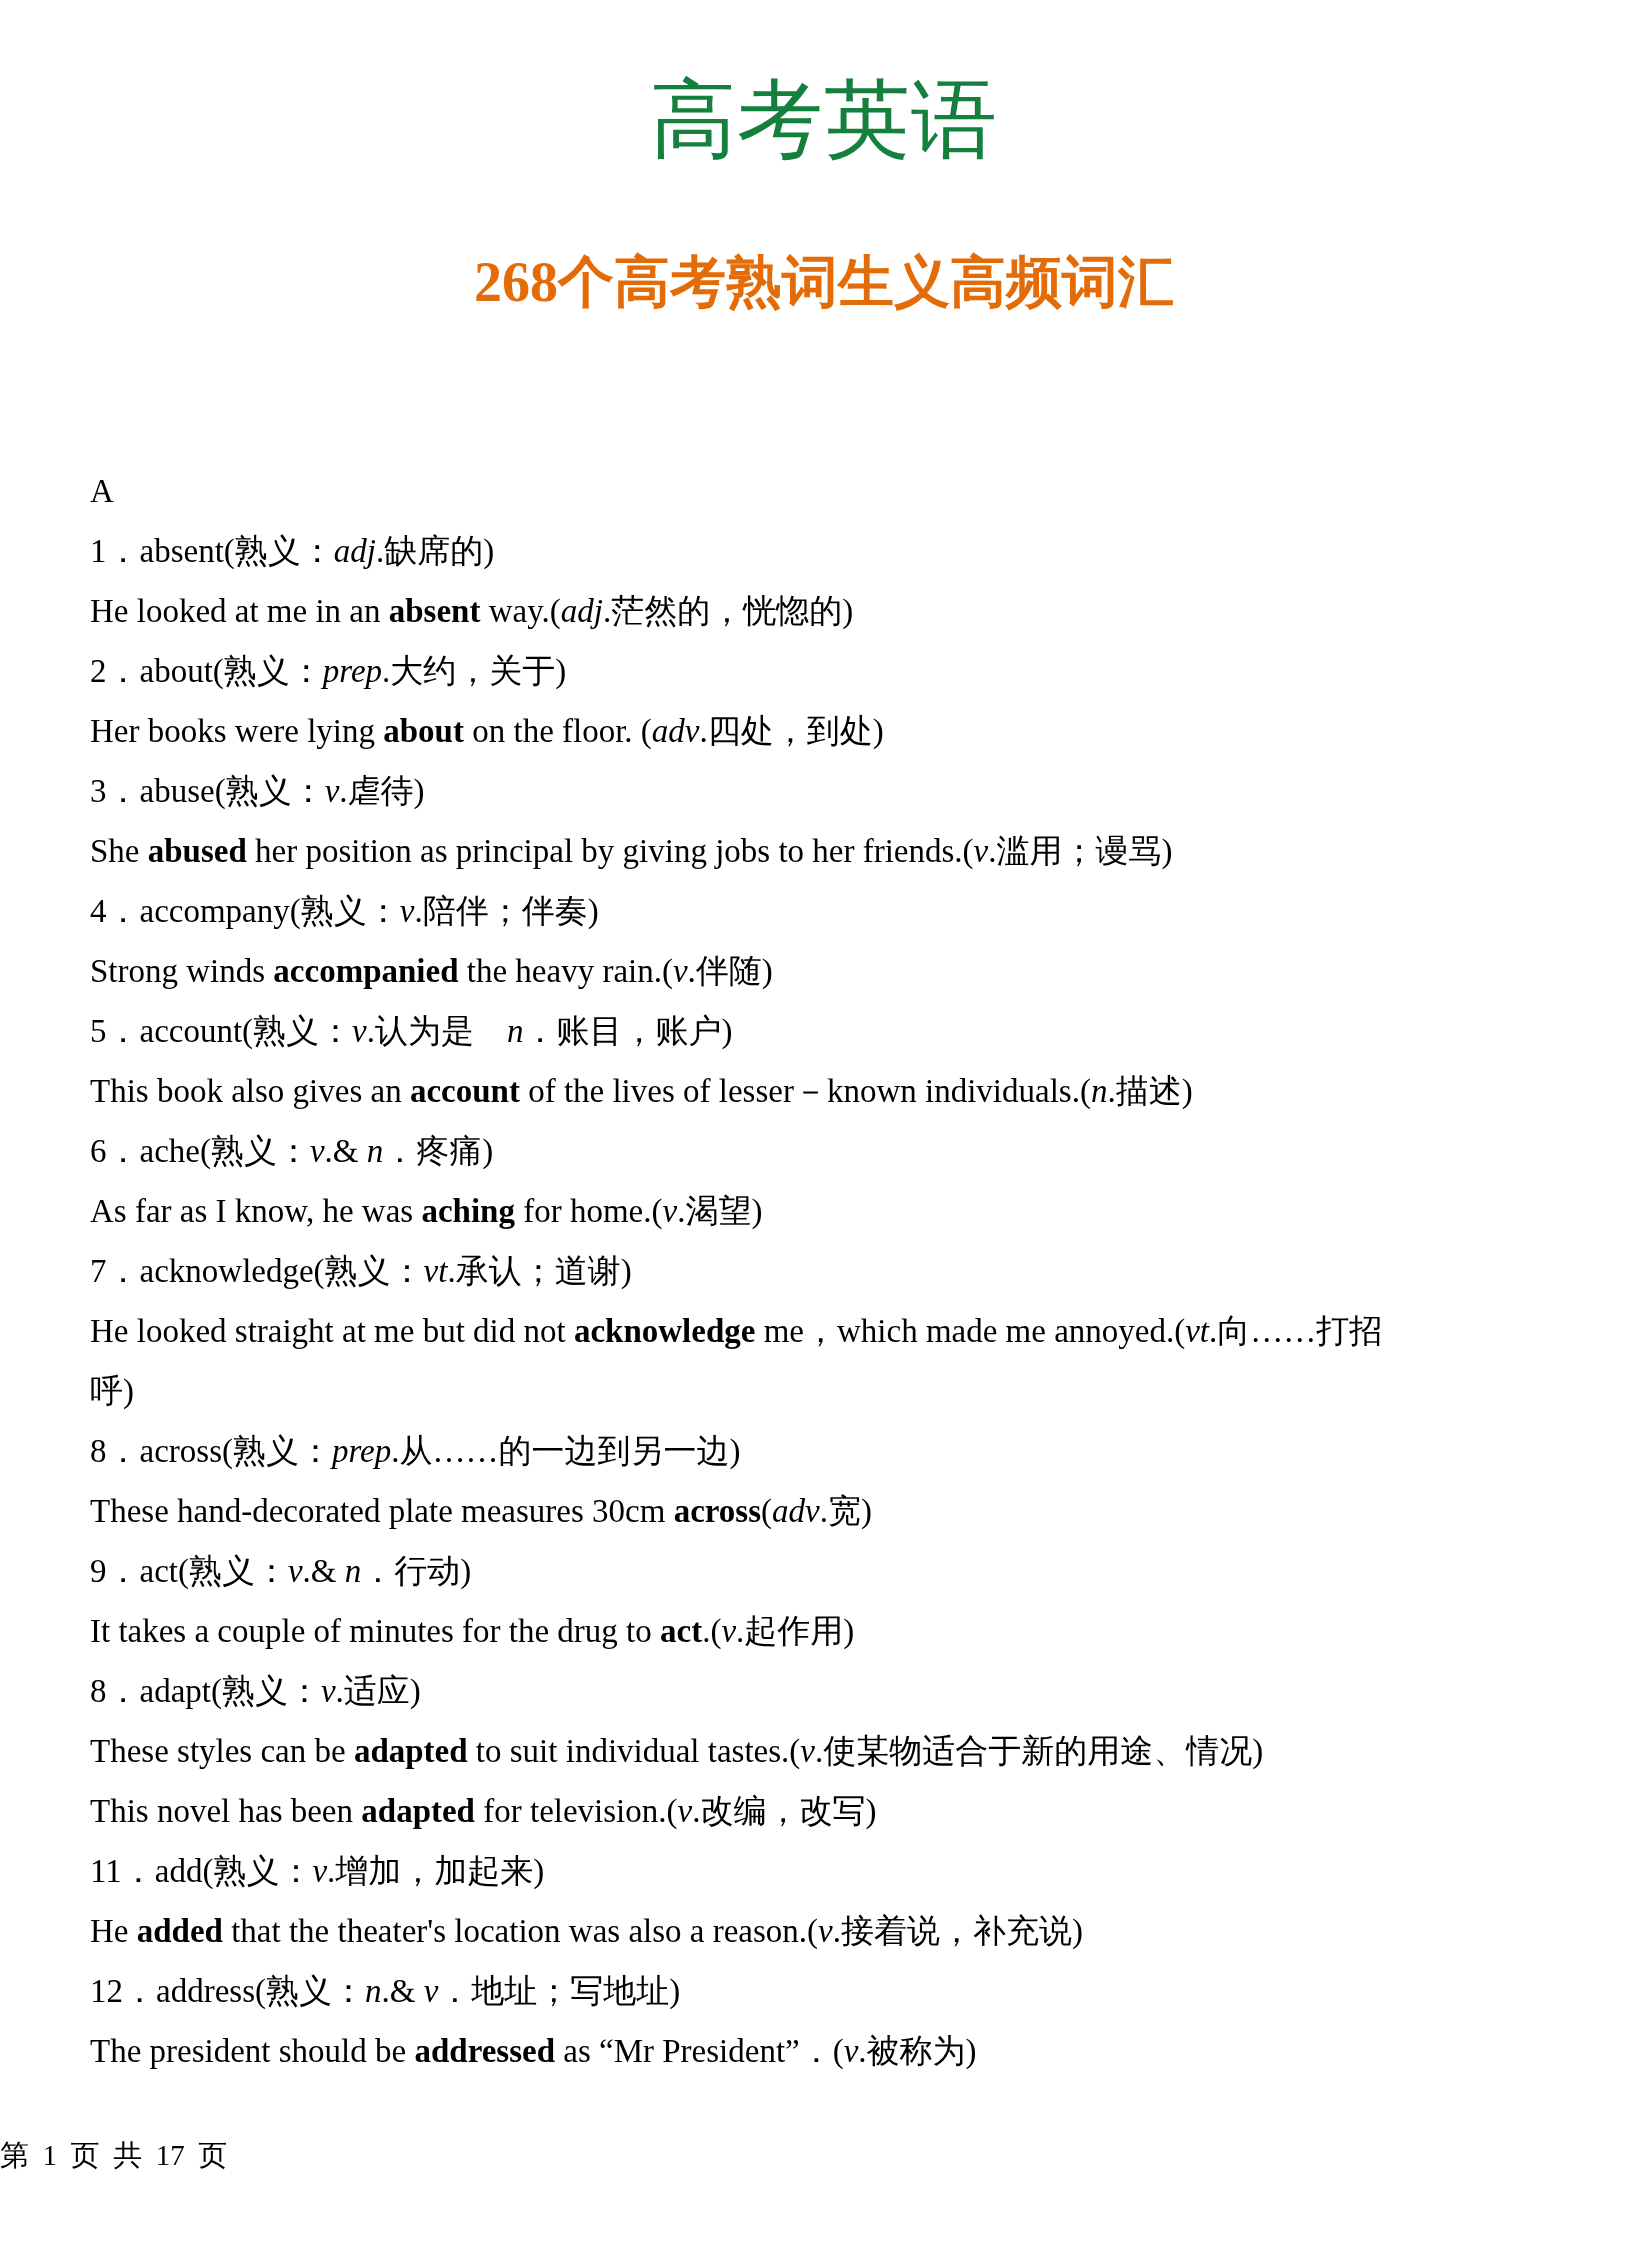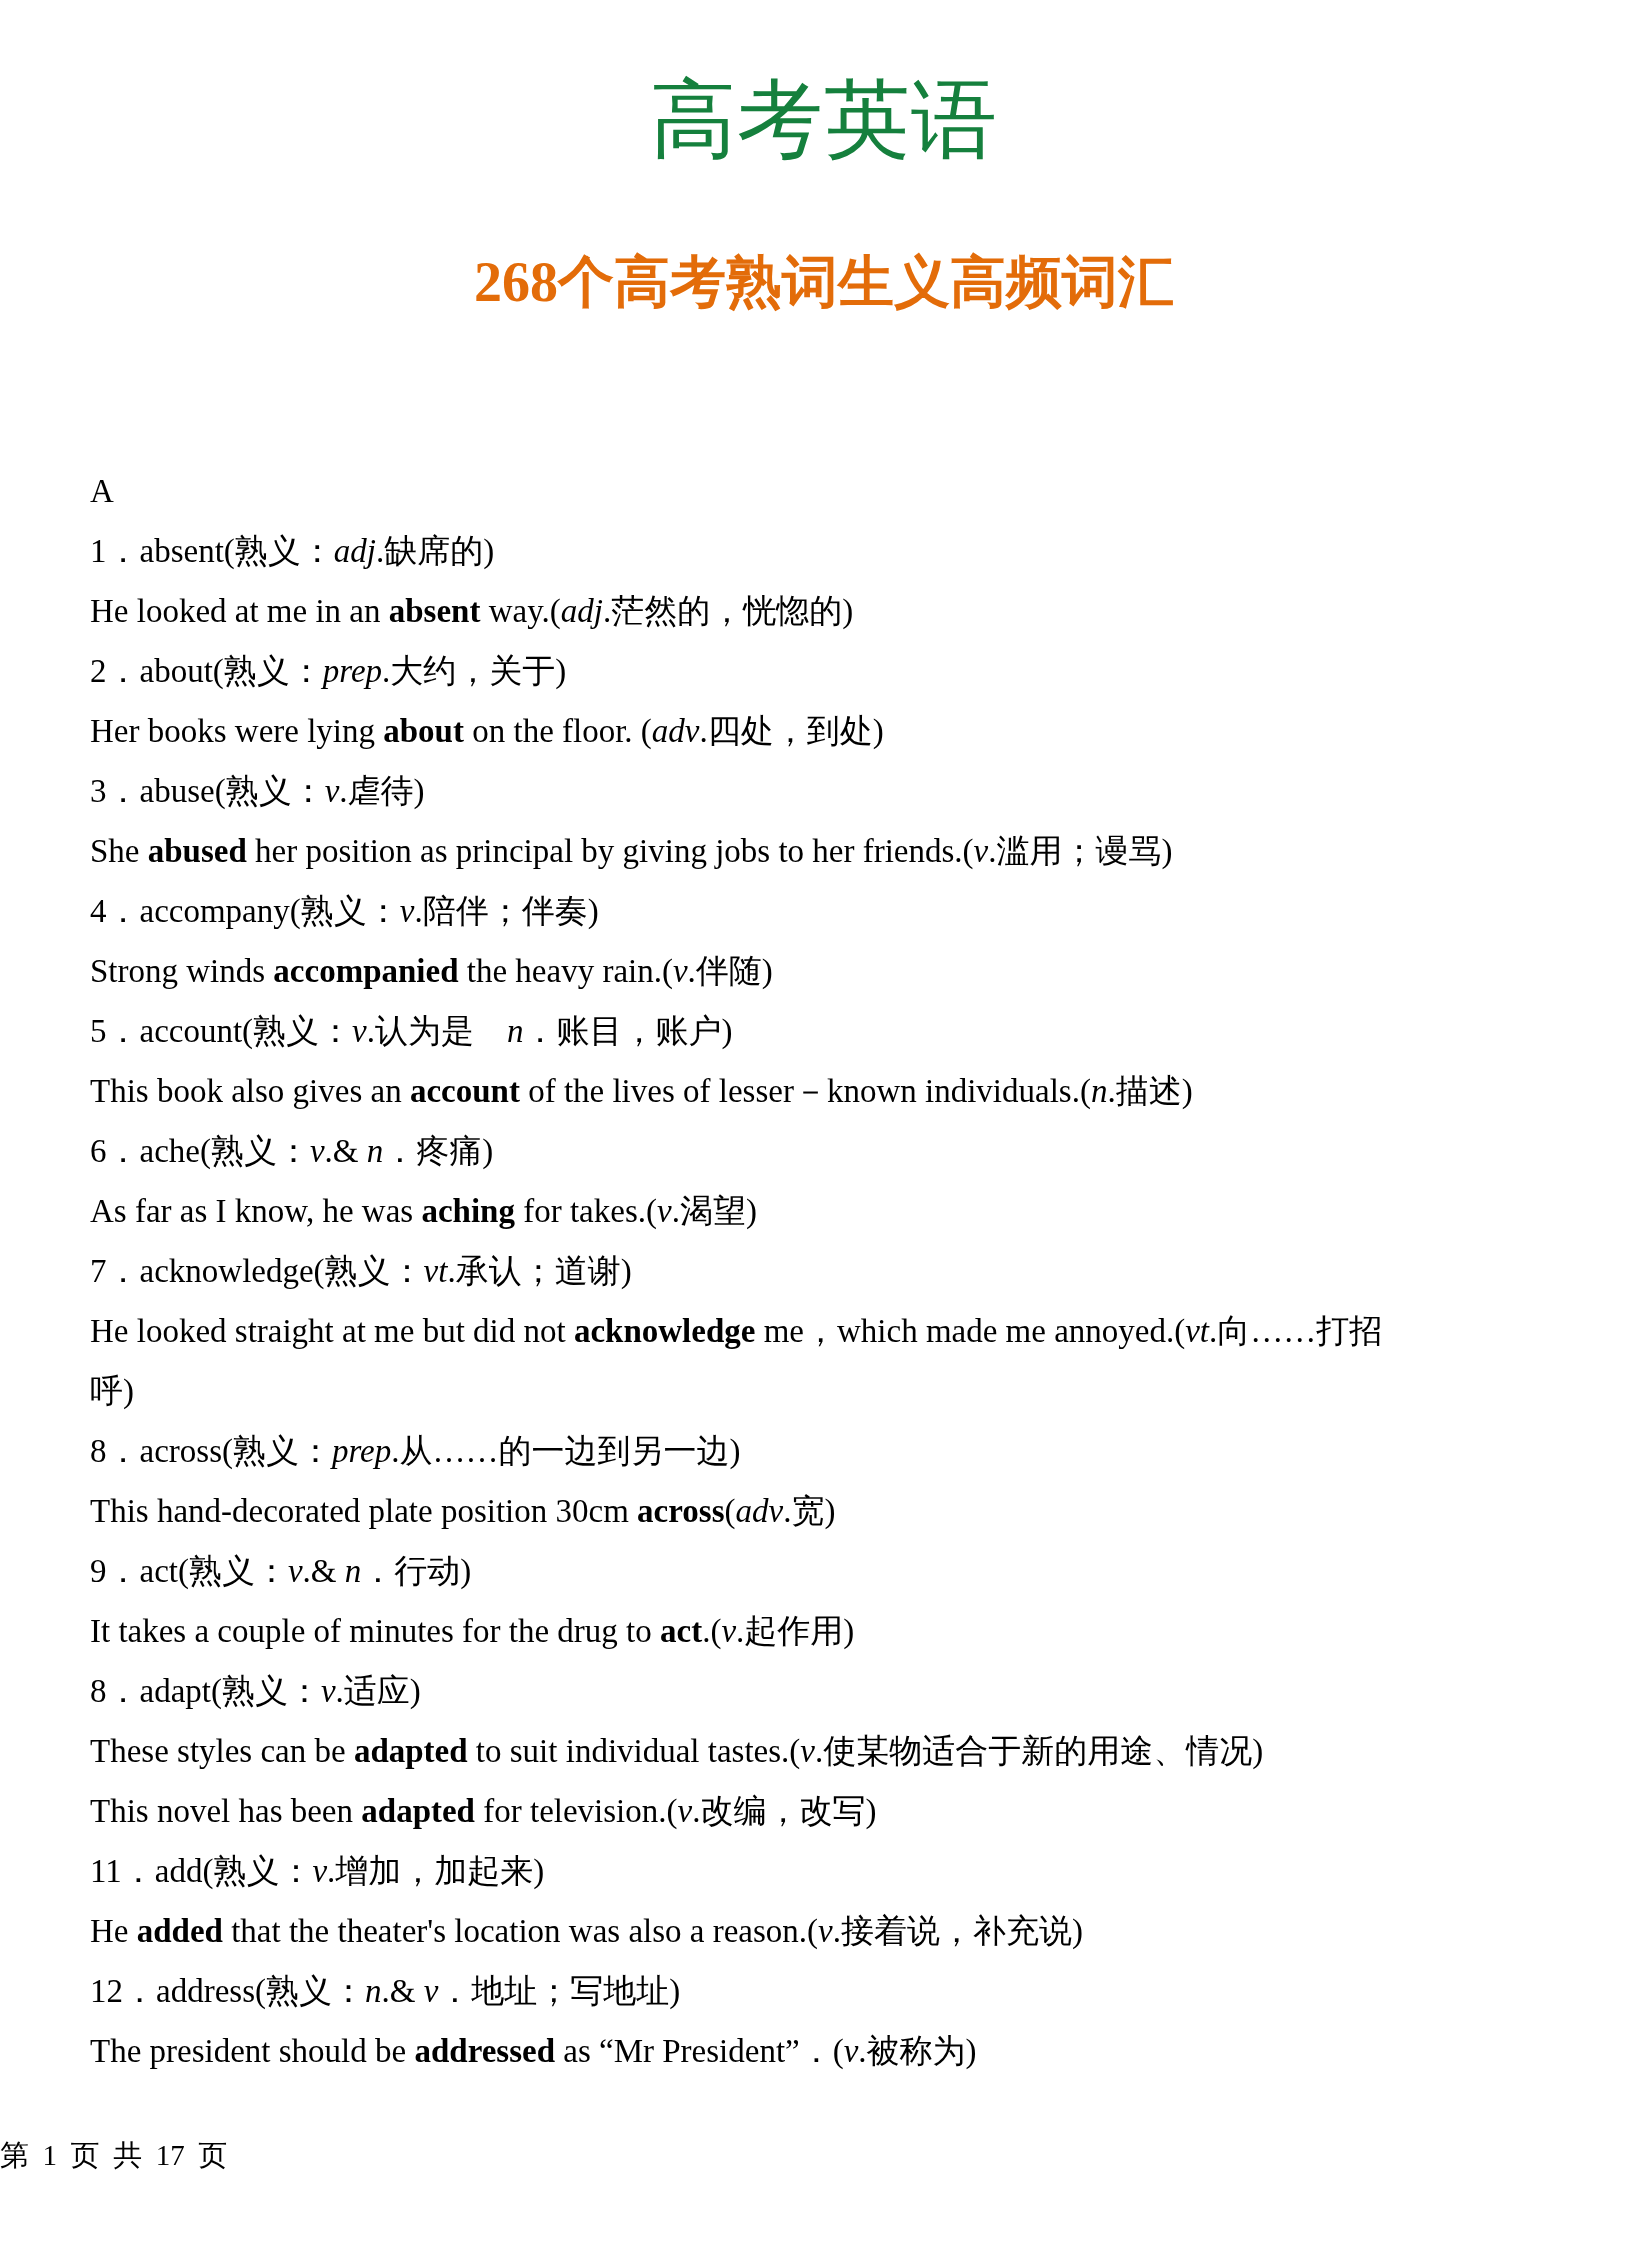--- a/index.html
+++ b/index.html
@@ -29,26 +29,26 @@
       <div class="line"><span>He looked at me in an </span><b>absent</b><span> way.(</span><i>adj</i><span>.茫然的，恍惚的)</span></div>
       <div class="line"><span>2．about(熟义：</span><i>prep</i><span>.大约，关于)</span></div>
       <div class="line"><span>Her books were lying </span><b>about</b><span> on the floor. (</span><i>adv</i><span>.四处，到处)</span></div>
       <div class="line"><span>3．abuse(熟义：</span><i>v</i><span>.虐待)</span></div>
       <div class="line"><span>She </span><b>abused</b><span> her position as principal by giving jobs to her friends.(</span><i>v</i><span>.滥用；谩骂)</span></div>
       <div class="line"><span>4．accompany(熟义：</span><i>v</i><span>.陪伴；伴奏)</span></div>
       <div class="line"><span>Strong winds </span><b>accompanied</b><span> the heavy rain.(</span><i>v</i><span>.伴随)</span></div>
       <div class="line"><span>5．account(熟义：</span><i>v</i><span>.认为是　</span><i>n</i><span>．账目，账户)</span></div>
       <div class="line"><span>This book also gives an </span><b>account</b><span> of the lives of lesser－known individuals.(</span><i>n</i><span>.描述)</span></div>
       <div class="line"><span>6．ache(熟义：</span><i>v</i><span>.&amp; </span><i>n</i><span>．疼痛)</span></div>
-      <div class="line"><span>As far as I know, he was </span><b>aching</b><span> for takes.(</span><i>v</i><span>.渴望)</span></div>
+      <div class="line"><span>As far as I know, he was </span><b>aching</b><span> for home.(</span><i>v</i><span>.渴望)</span></div>
       <div class="line"><span>7．acknowledge(熟义：</span><i>vt</i><span>.承认；道谢)</span></div>
       <div class="line"><span>He looked straight at me but did not </span><b>acknowledge</b><span> me，which made me annoyed.(</span><i>vt</i><span>.向……打招</span></div>
       <div class="line"><span>呼)</span></div>
       <div class="line"><span>8．across(熟义：</span><i>prep</i><span>.从……的一边到另一边)</span></div>
-      <div class="line"><span>This hand-decorated plate position 30cm </span><b>across</b><span>(</span><i>adv</i><span>.宽)</span></div>
+      <div class="line"><span>These hand-decorated plate measures 30cm </span><b>across</b><span>(</span><i>adv</i><span>.宽)</span></div>
       <div class="line"><span>9．act(熟义：</span><i>v</i><span>.&amp; </span><i>n</i><span>．行动)</span></div>
       <div class="line"><span>It takes a couple of minutes for the drug to </span><b>act</b><span>.(</span><i>v</i><span>.起作用)</span></div>
       <div class="line"><span>8．adapt(熟义：</span><i>v</i><span>.适应)</span></div>
       <div class="line"><span>These styles can be </span><b>adapted</b><span> to suit individual tastes.(</span><i>v</i><span>.使某物适合于新的用途、情况)</span></div>
       <div class="line"><span>This novel has been </span><b>adapted</b><span> for television.(</span><i>v</i><span>.改编，改写)</span></div>
       <div class="line"><span>11．add(熟义：</span><i>v</i><span>.增加，加起来)</span></div>
       <div class="line"><span>He </span><b>added</b><span> that the theater's location was also a reason.(</span><i>v</i><span>.接着说，补充说)</span></div>
       <div class="line"><span>12．address(熟义：</span><i>n</i><span>.&amp; </span><i>v</i><span>．地址；写地址)</span></div>
       <div class="line"><span>The president should be </span><b>addressed</b><span> as “Mr President”．(</span><i>v</i><span>.被称为)</span></div>
     </div>

